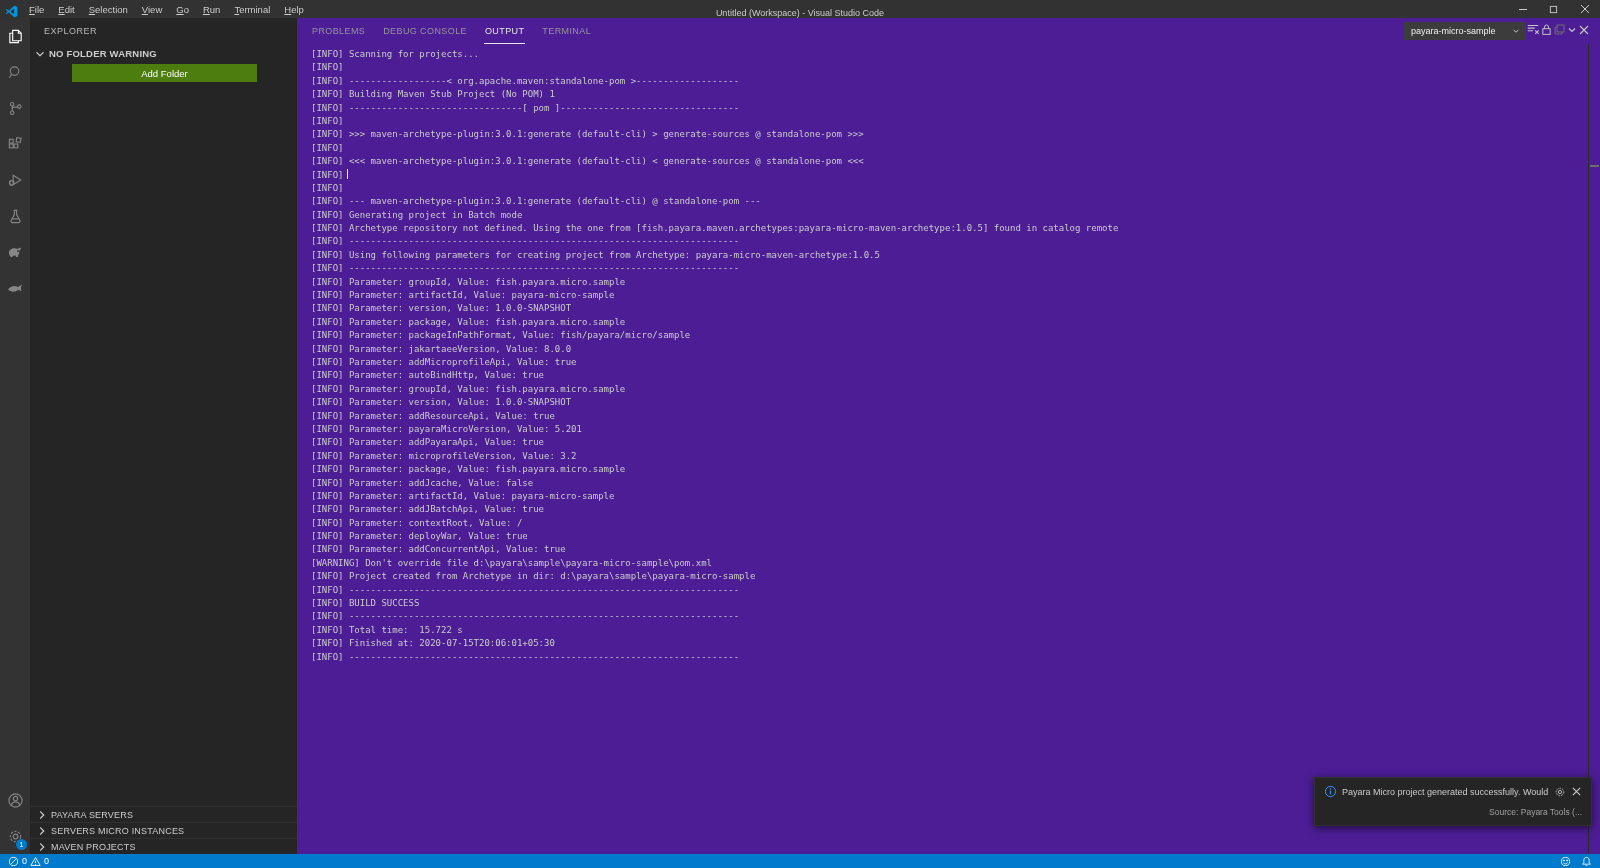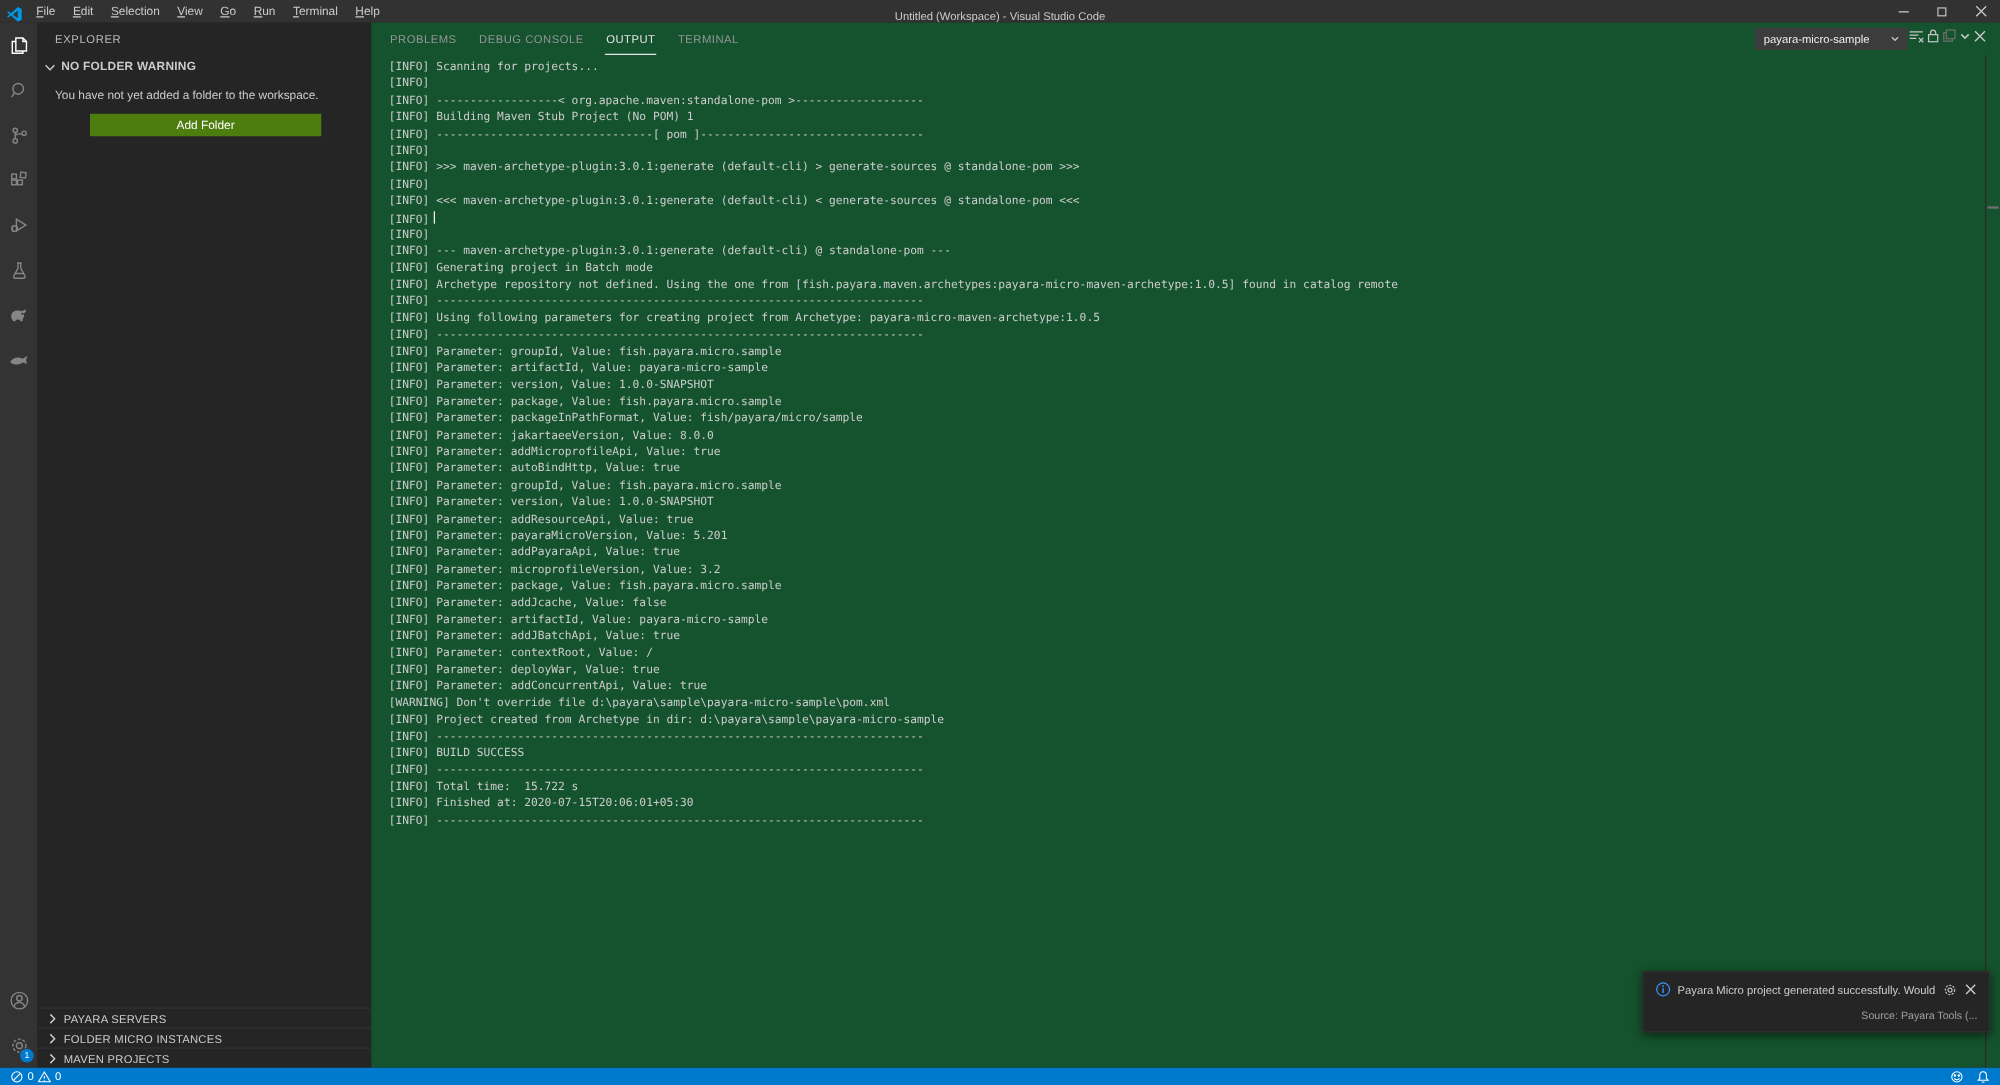--- a/index.html
+++ b/index.html
@@ -35,21 +35,21 @@
   .section-header { display:flex; align-items:center; height:17px; font-size:9.5px; font-weight:bold; color:#cccccc; padding-left:3px; letter-spacing:.2px; }
   .section-header svg, .bottom-section svg { margin-right:2px; stroke:#cccccc; fill:none; stroke-width:1.3; flex:none; }
   .sidebar-message { font-size:9.5px; color:#cccccc; padding:9px 14px 7px 14px; }
   .add-folder-btn { margin:2px 40px 0 42px; height:18px; background:#4d7c0f; color:#ffffff; font-size:9.5px;
     border:none; font-family:inherit; cursor:pointer; }
   .sb-spacer { flex:1; }
   .bottom-section { height:16px; display:flex; align-items:center; font-size:9px; font-weight:normal;
     color:#cccccc; padding-left:5px; border-top:1px solid #30ile30;  border-top:1px solid #303031; letter-spacing:.2px; }
 
   
-  .panel { flex:1; background:#14532d; display:flex; flex-direction:column; position:relative; }
+  .panel { flex:1; background:#4c1d95; display:flex; flex-direction:column; position:relative; }
   .panel-header { height:26px; display:flex; align-items:center; padding:0 10px 0 14px; }
   .tabs { display:flex; height:100%; }
   .tab { margin-right:16px; font-size:9px; color:#969696; letter-spacing:.4px; display:flex; align-items:center;
     border-bottom:1px solid transparent; padding:0 1px; cursor:default; }
   .tab.active { color:#e7e7e7; border-bottom:1px solid #e7e7e7; }
   .panel-actions { margin-left:auto; display:flex; align-items:center; }
   .channel-select { width:122px; height:18px; background:#3c3c3c; color:#f0f0f0; font-size:9px;
     display:flex; align-items:center; justify-content:space-between; padding:0 5px 0 7px; cursor:default; }
   .panel-actions svg { stroke:#c5c5c5; fill:none; stroke-width:1.2; }
   .panel-actions .dim svg { stroke:#6e6e6e; }
@@ -192,35 +192,34 @@
   </div>
 
   <div class="sidebar">
     <div class="sidebar-title">EXPLORER</div>
     <div class="section-header">
       <svg width="14" height="14" viewBox="0 0 16 16">
           <path d="M4 6 l4 4 4-4"></path>
         </svg>
       <span>NO FOLDER WARNING</span>
     </div>
-    <div class="sidebar-message">You have not yet added a folder to the workspace.</div>
     <button class="add-folder-btn">Add Folder</button>
     <div class="sb-spacer"></div>
     <div id="bottom-sections">
         <div class="bottom-section">
           <svg width="14" height="14" viewBox="0 0 16 16">
             <path d="M6 4 l4 4 -4 4"></path>
           </svg>
           <span>PAYARA SERVERS</span>
         </div>
         <div class="bottom-section">
           <svg width="14" height="14" viewBox="0 0 16 16">
             <path d="M6 4 l4 4 -4 4"></path>
           </svg>
-          <span>FOLDER MICRO INSTANCES</span>
+          <span>SERVERS MICRO INSTANCES</span>
         </div>
         <div class="bottom-section">
           <svg width="14" height="14" viewBox="0 0 16 16">
             <path d="M6 4 l4 4 -4 4"></path>
           </svg>
           <span>MAVEN PROJECTS</span>
         </div>
       </div>
   </div>
 

